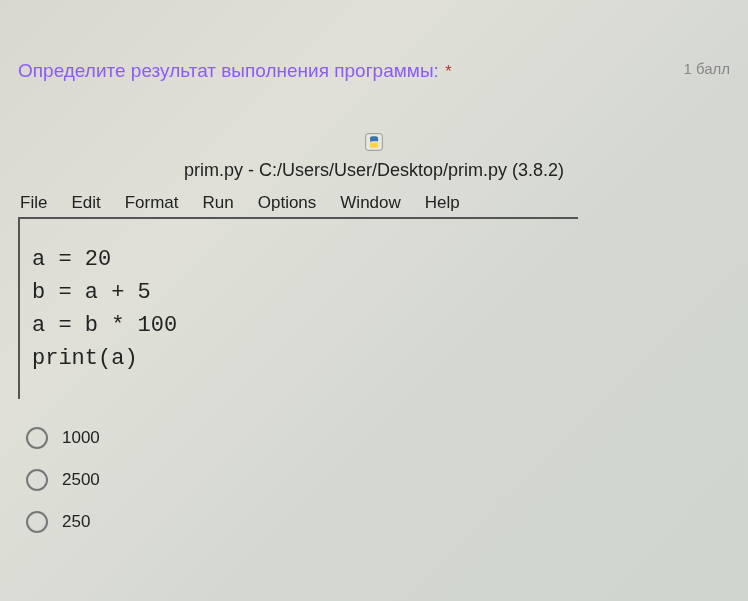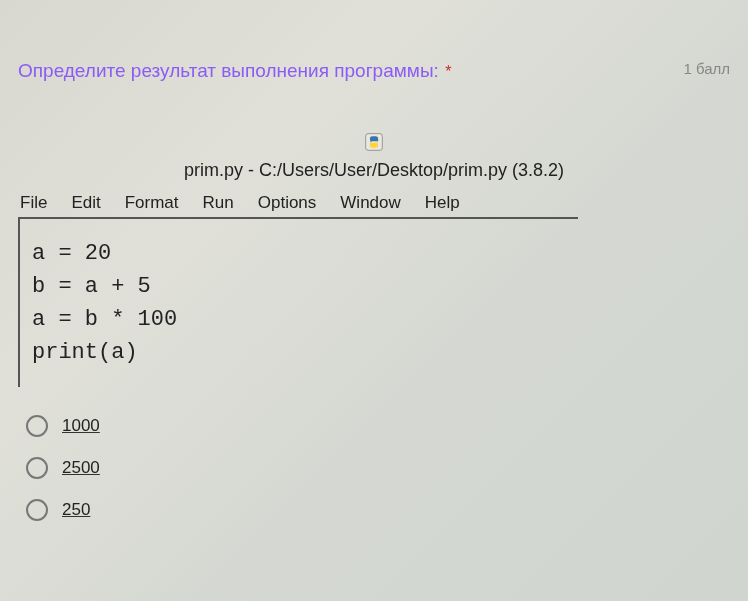--- a/index.html
+++ b/index.html
@@ -58,41 +58,40 @@
       display: flex;
       gap: 24px;
       font-size: 17px;
       color: #222;
       margin-bottom: 4px;
       padding-left: 2px;
     }
     .code-block {
       border-left: 2px solid #555;
       border-top: 2px solid #555;
-      padding: 18px 12px;
+      padding: 24px 12px;
       font-family: 'Courier New', monospace;
       font-size: 22px;
       color: #222;
       line-height: 1.5;
       width: 560px;
       margin-bottom: 28px;
       white-space: pre;
     }
     .options {
       display: flex;
       flex-direction: column;
       gap: 20px;
       padding-left: 8px;
     }
     .option {
       display: flex;
       align-items: center;
       gap: 14px;
       cursor: pointer;
-      text-decoration: underline;
     }
     .radio {
       width: 22px;
       height: 22px;
       border: 2px solid #777;
       border-radius: 50%;
       background: transparent;
       flex-shrink: 0;
     }
     .option-label {

